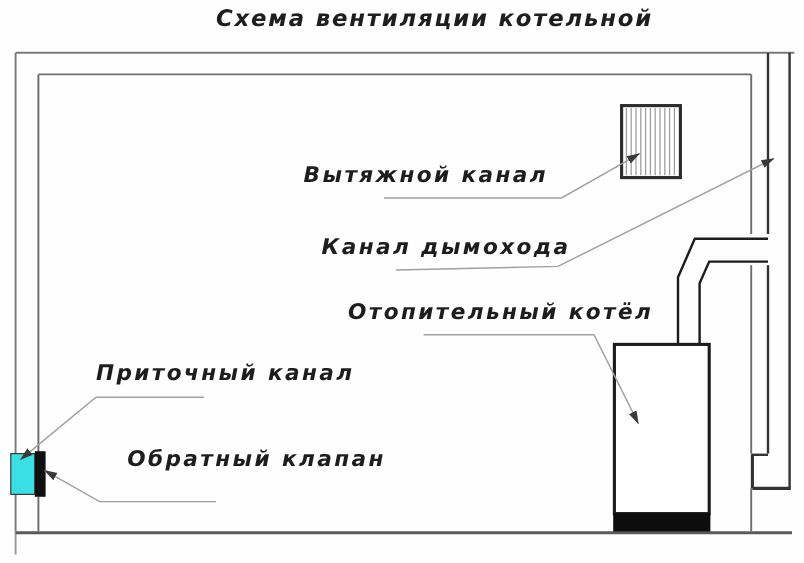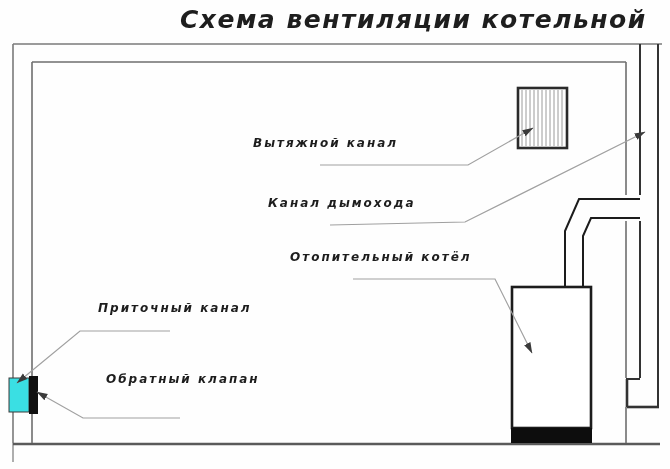--- a/index.html
+++ b/index.html
@@ -10,32 +10,32 @@
     overflow:hidden;
     font-family:"DejaVu Sans", sans-serif;
   }
   .stage svg{position:absolute;left:0;top:0;}
   .lbl{
     position:absolute;
     white-space:nowrap;
     font-family:"DejaVu Sans", sans-serif;
     font-weight:bold;
     font-style:italic;
-    font-size:12px;
+    font-size:18px;
     letter-spacing:2px;
     color:#1d1d1d;
   }
   .title{
     position:absolute;
     left:180px;top:5px;
     white-space:nowrap;
     font-family:"DejaVu Sans", sans-serif;
     font-weight:bold;
     font-style:italic;
-    font-size:25px;
+    font-size:19px;
     letter-spacing:1.5px;
     color:#1e1e1e;
   }
 </style>
 </head>
 <body>
 
 <div class="stage">
 
   <svg width="670" height="469" viewBox="0 0 670 469">
@@ -113,17 +113,17 @@
   </svg>
 
   <div class="title">Схема вентиляции котельной</div>
 
   <div class="lbl" style="left:253px;top:136px;">Вытяжной канал</div>
 
   <div class="lbl" style="left:268px;top:196px;font-style:italic;">Канал дымохода</div>
 
   <div class="lbl" style="left:248px;top:250px;margin-left:42px;">Отопительный котёл</div>
 
-  <div class="lbl" style="left:98px;top:301px;">Приточный канал</div>
+  <div class="lbl" style="left:80px;top:301px;">Приточный канал</div>
 
   <div class="lbl" style="left:106px;top:372px;">Обратный клапан</div>
 
 </div>
 
 </body></html>

